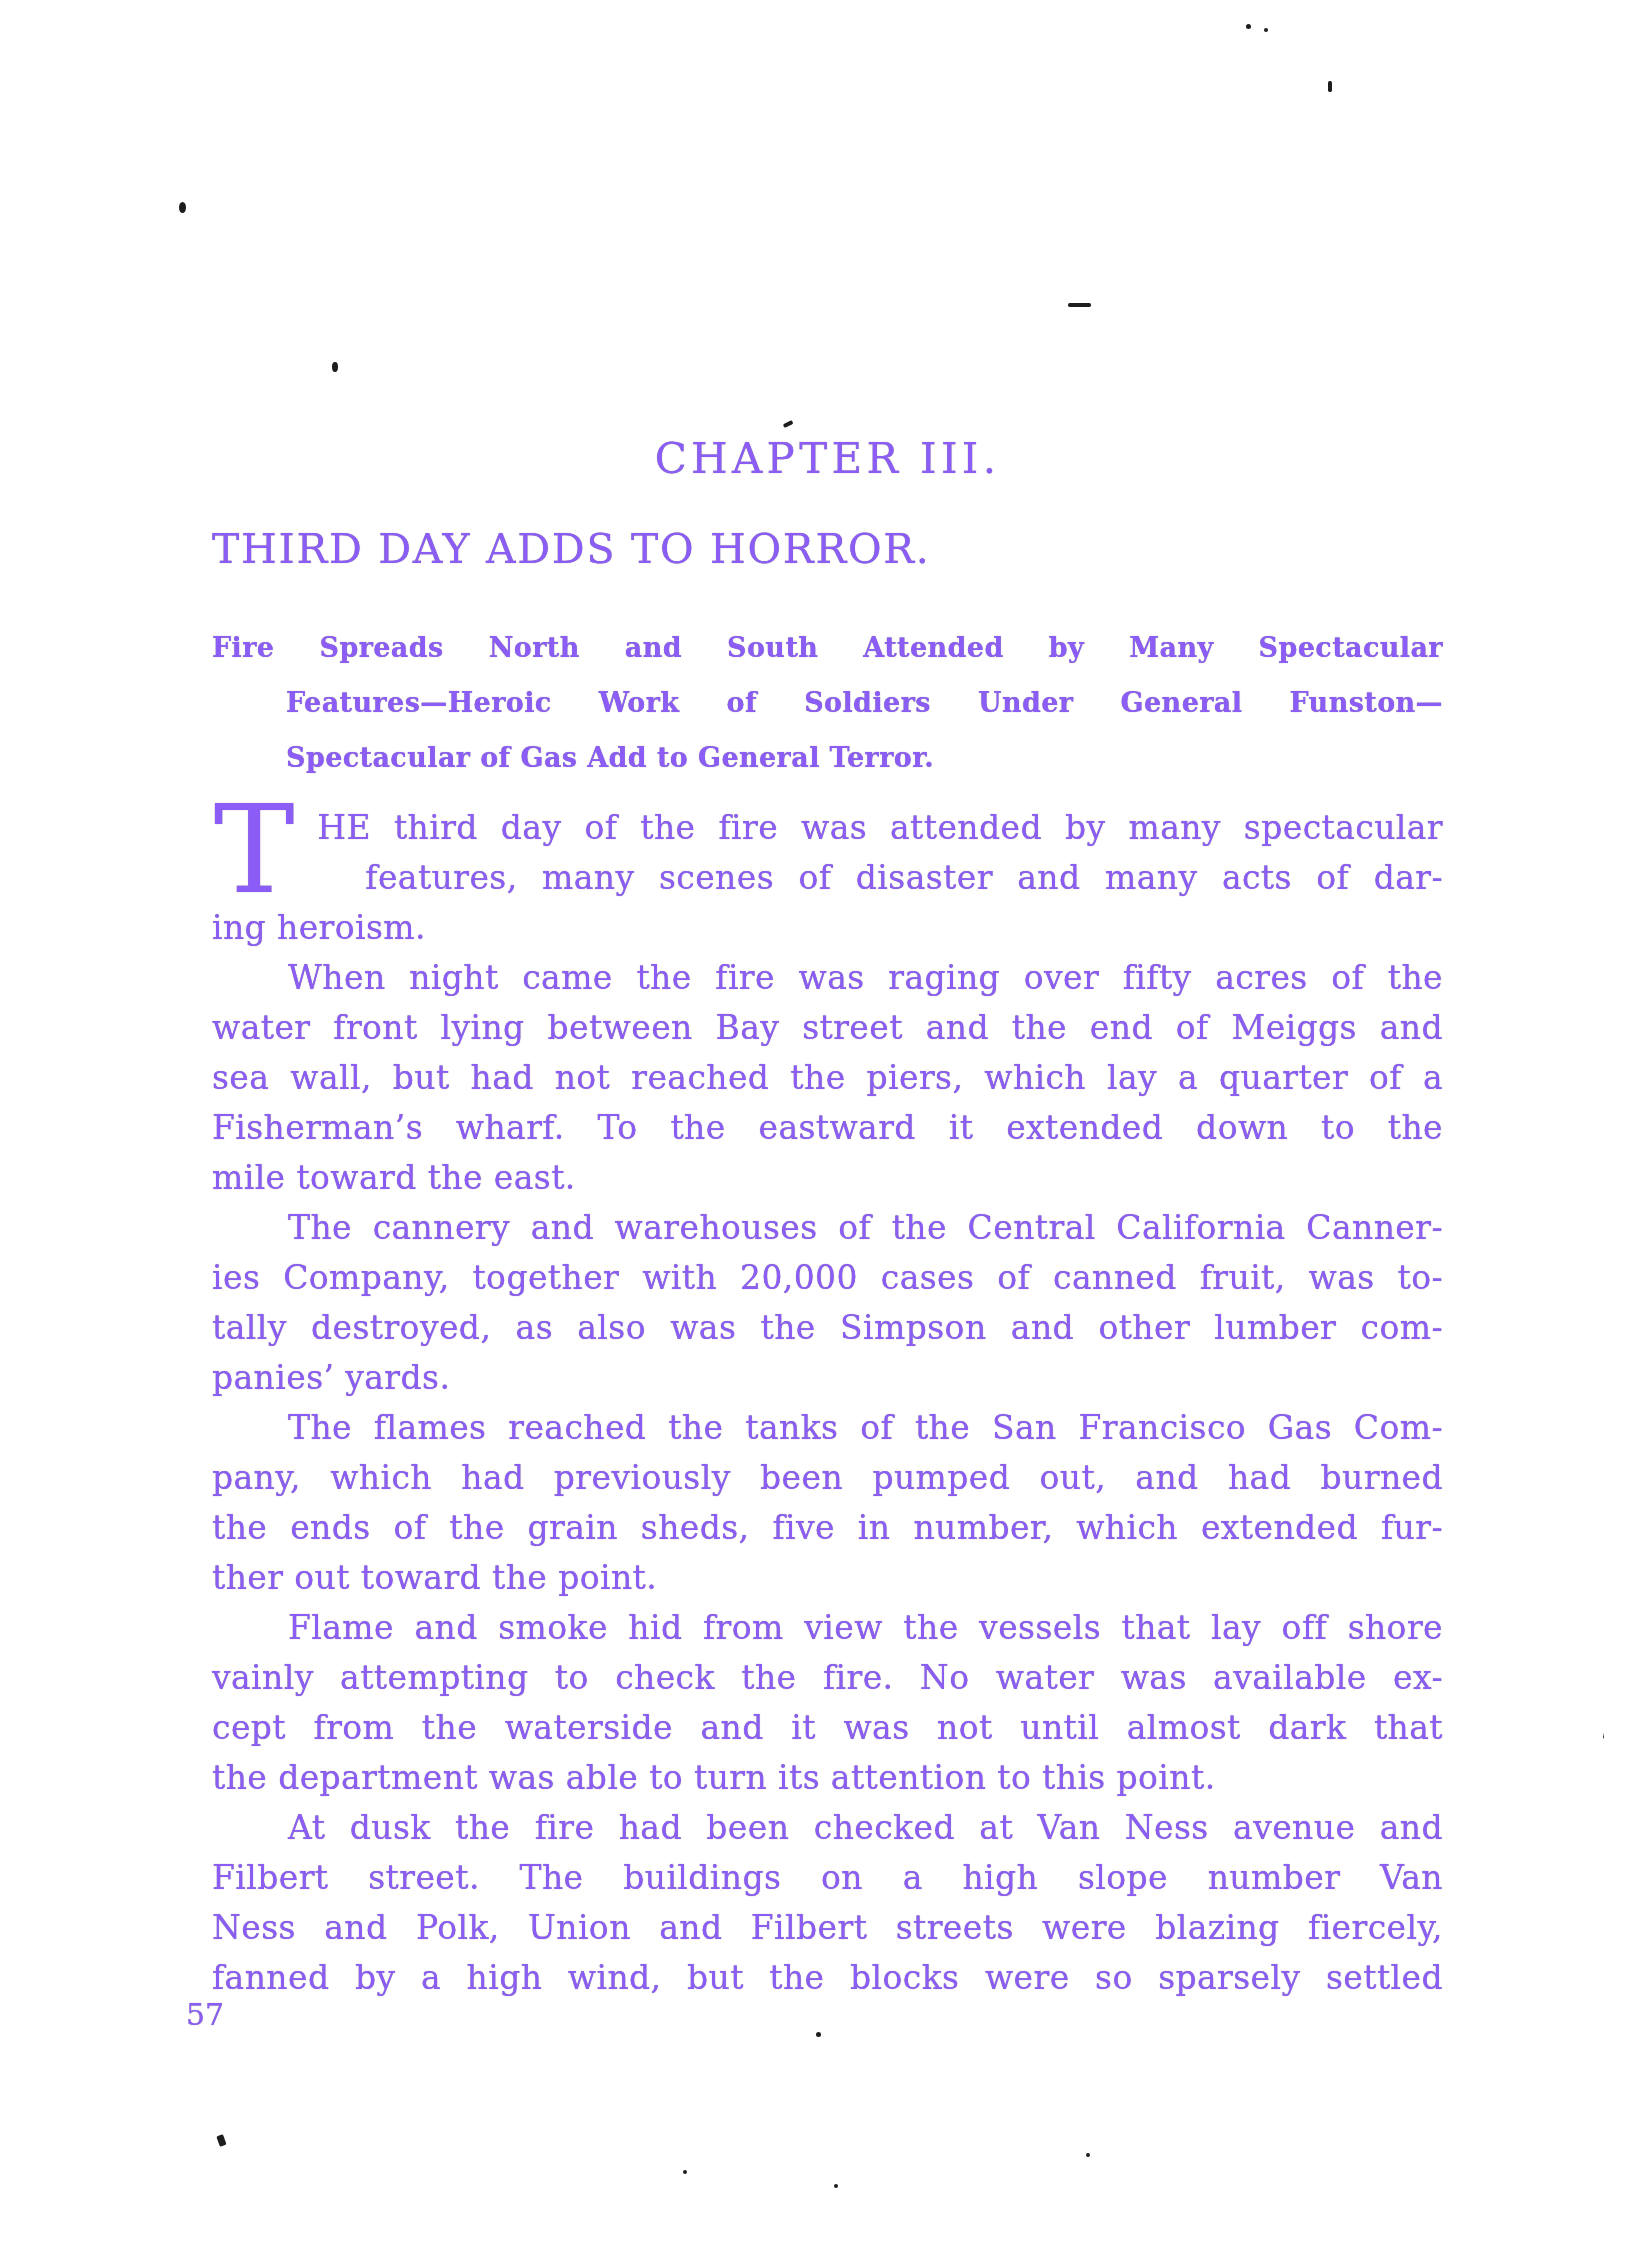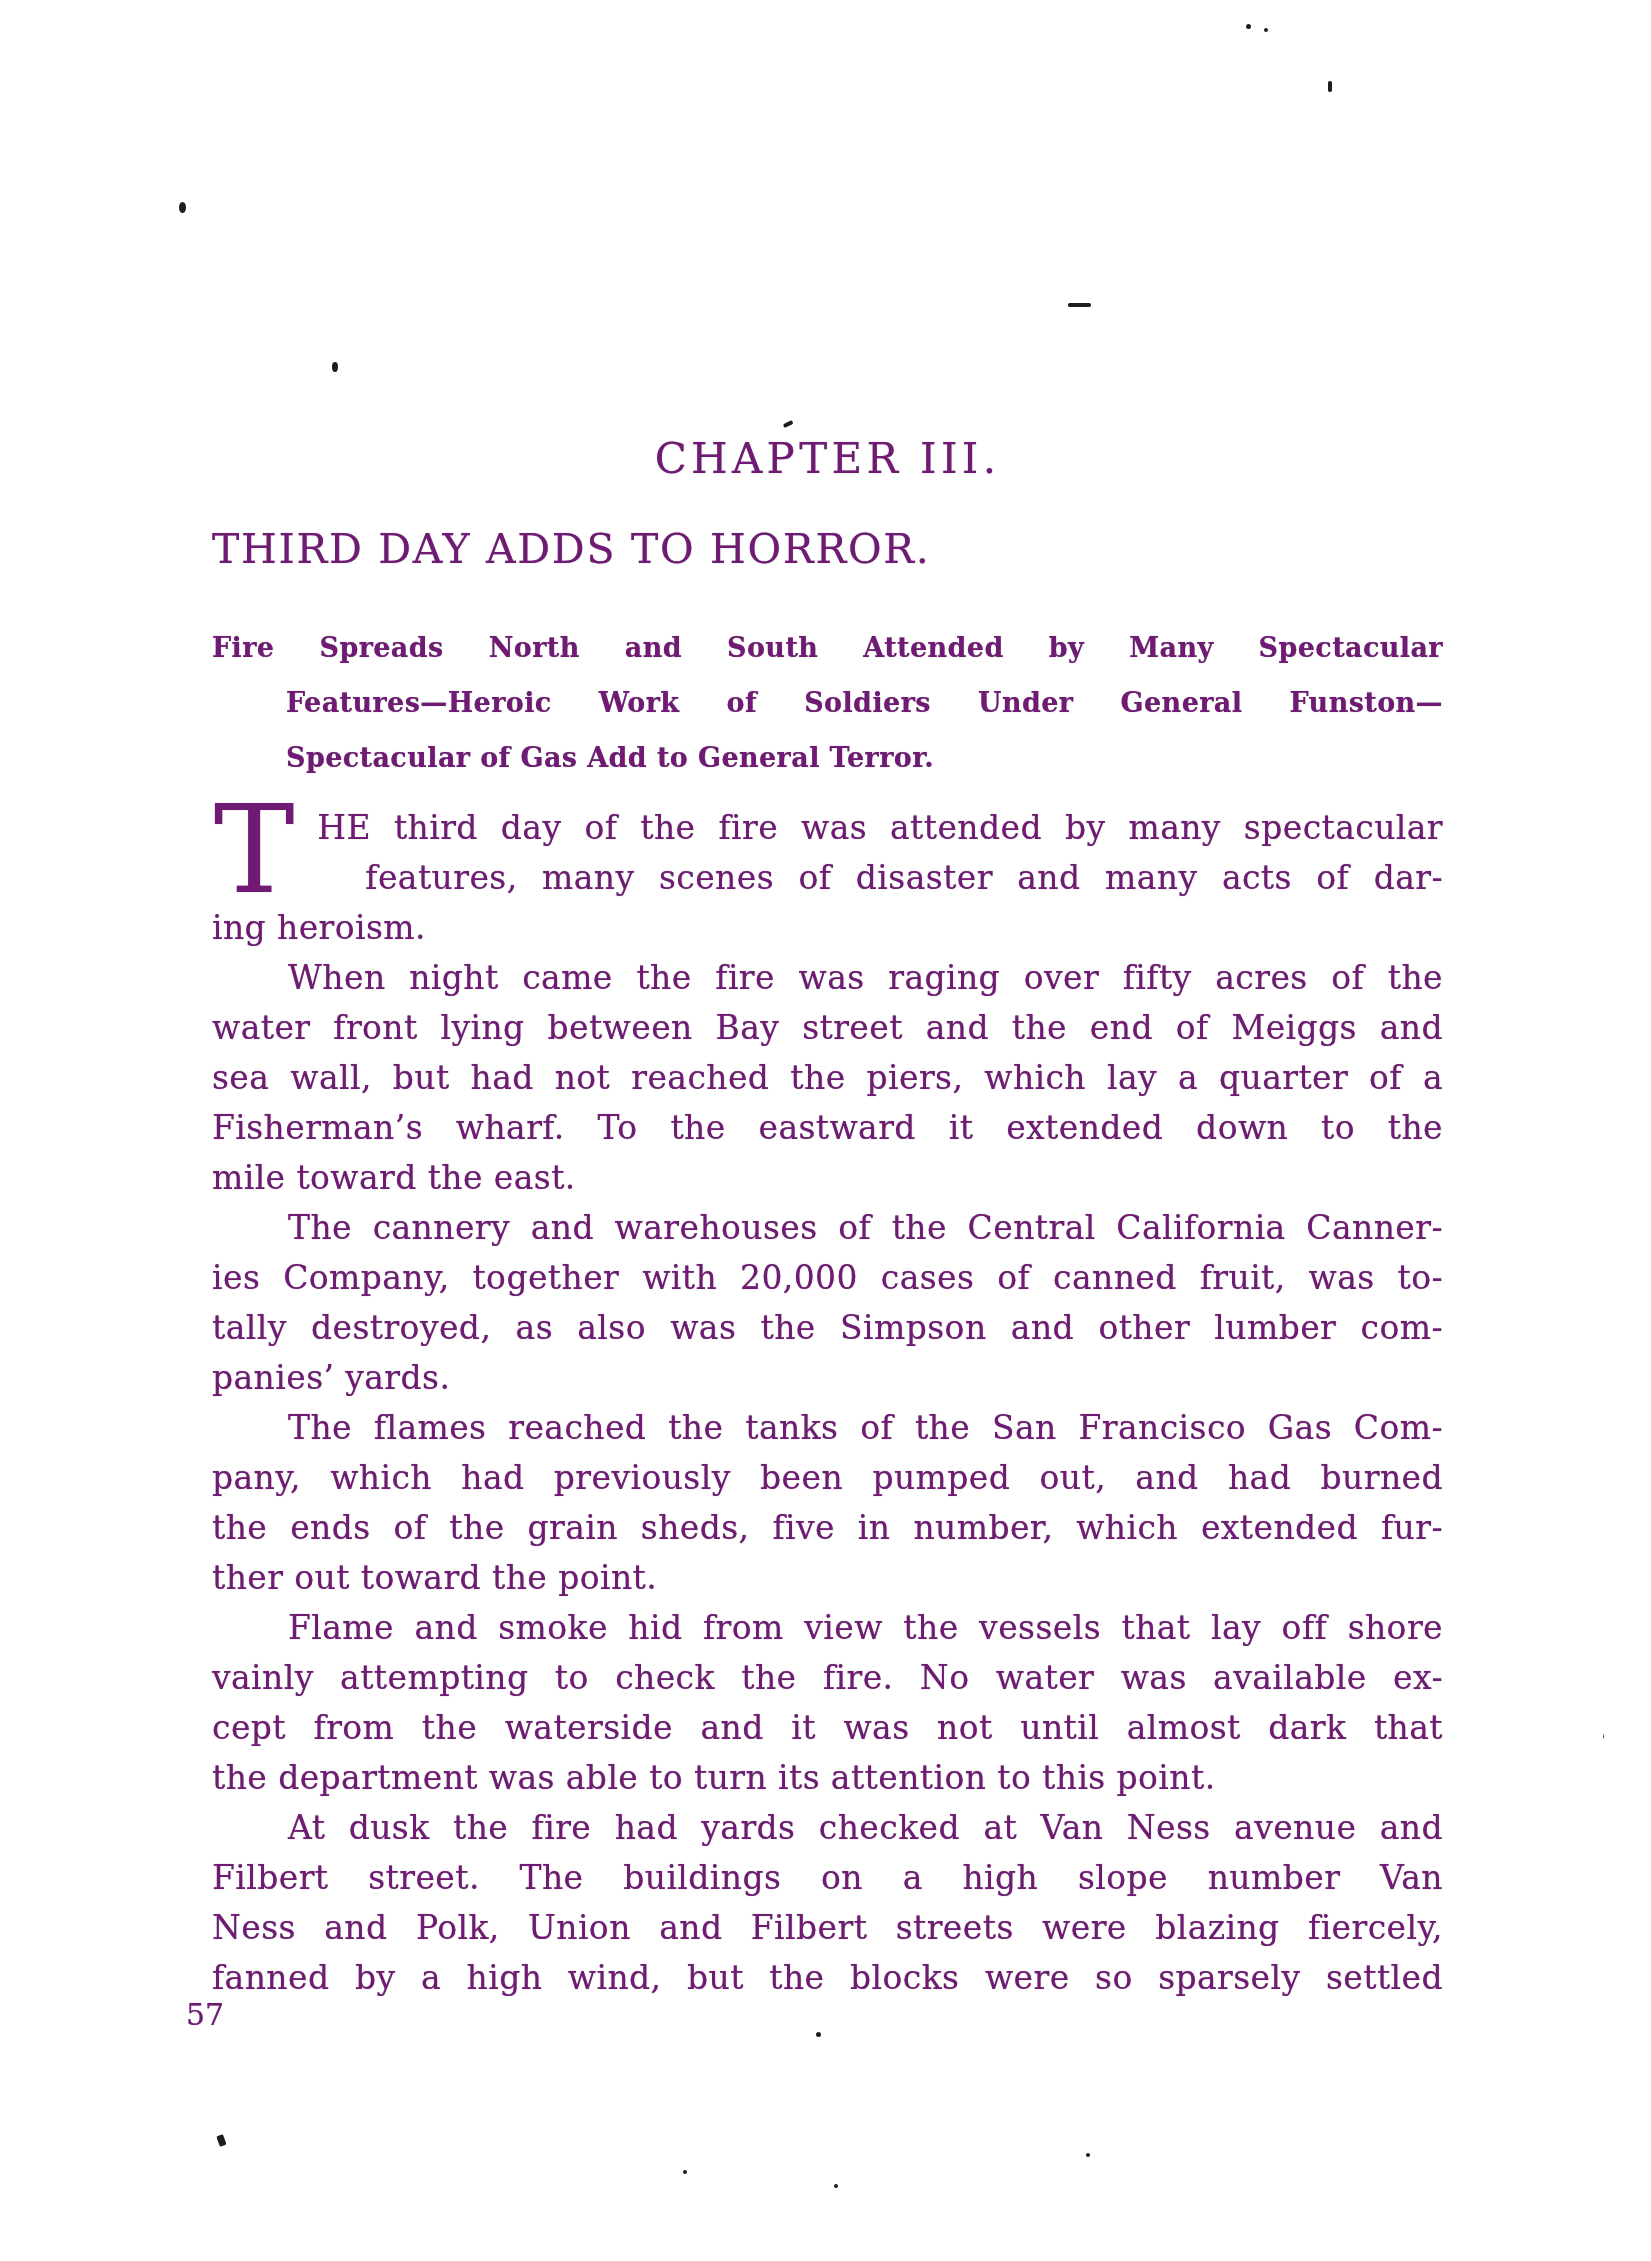--- a/index.html
+++ b/index.html
@@ -6,21 +6,21 @@
     margin: 0;
     padding: 0;
     background: #ffffff;
   }
   .page {
     position: relative;
     width: 1604px;
     height: 2261px;
     background: #ffffff;
     font-family: "DejaVu Serif", serif;
-    color: #701a75;
+    color: #8b5cf6;
     overflow: hidden;
   }
   .ink {
     text-shadow: 0 0 0.9px rgba(0,0,0,0.5);
   }
   .chapter-heading {
     position: absolute;
     top: 434px;
     left: 212px;
     width: 1231px;
@@ -137,21 +137,21 @@
     </div>
 
     <div class="para">
       <div class="bline just firstline">Flame and smoke hid from view the vessels that lay off shore</div>
       <div class="bline just">vainly attempting to check the fire.  No water was available ex-</div>
       <div class="bline just">cept from the waterside and it was not until almost dark that</div>
       <div class="bline">the department was able to turn its attention to this point.</div>
     </div>
 
     <div class="para">
-      <div class="bline just firstline">At dusk the fire had yards checked at Van Ness avenue and</div>
+      <div class="bline just firstline">At dusk the fire had been checked at Van Ness avenue and</div>
       <div class="bline just">Filbert street.  The buildings on a high slope number Van</div>
       <div class="bline just">Ness and Polk, Union and Filbert streets were blazing fiercely,</div>
       <div class="bline just">fanned by a high wind, but the blocks were so sparsely settled</div>
     </div>
 
   </div>
 
   <div class="pagenum ink">57</div>
 
   <div class="speck" style="left:179px; top:202px; width:7px; height:11.3px;"></div>

